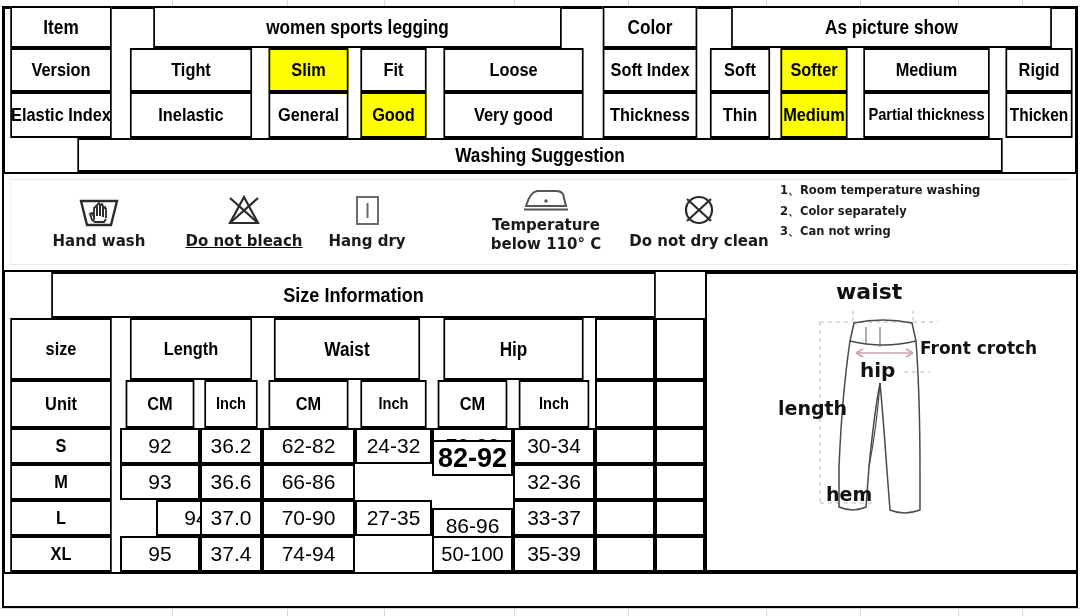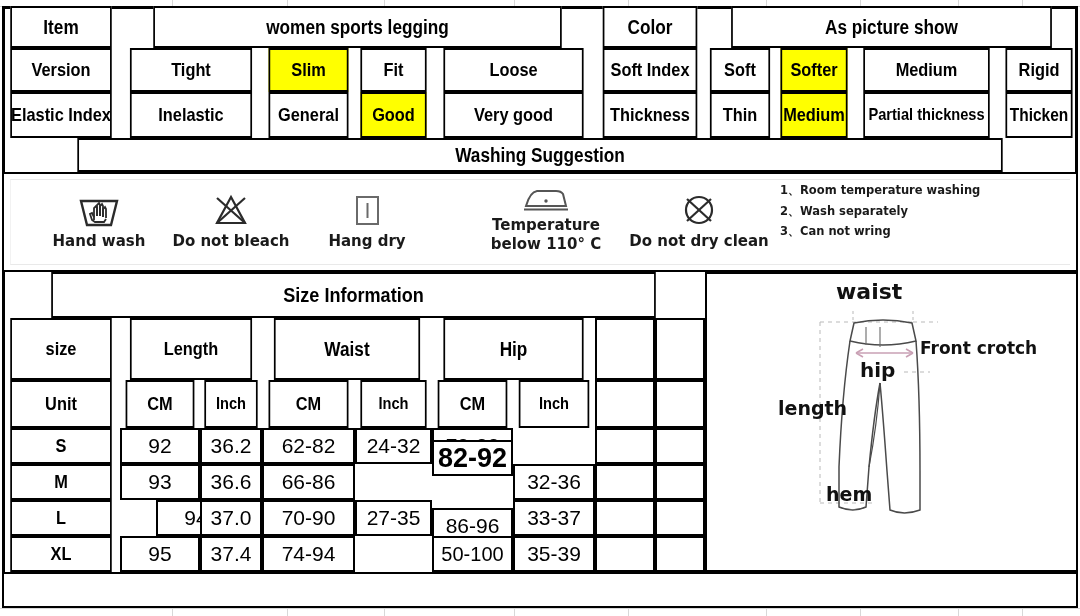--- a/index.html
+++ b/index.html
@@ -183,21 +183,21 @@
         <path d="M5 11 L41 11 L35 35 L11 35 Z" fill="none" stroke="#2b2b2b" stroke-width="2.4"></path>
         <path d="M18 30 L18 18 L20 16 L21 18 L21 26" fill="none" stroke="#2b2b2b" stroke-width="1.8"></path>
         <path d="M21 26 L21 15 L23 13 L24 15 L24 26" fill="none" stroke="#2b2b2b" stroke-width="1.8"></path>
         <path d="M24 26 L24 16 L26 14 L27 16 L27 27" fill="none" stroke="#2b2b2b" stroke-width="1.8"></path>
         <path d="M27 27 L27 19 L29 17 L30 19 L30 28" fill="none" stroke="#2b2b2b" stroke-width="1.8"></path>
         <path d="M18 27 L16 23 L14 24 L16 30 L19 32 L28 32 L30 29" fill="none" stroke="#2b2b2b" stroke-width="1.8"></path>
       </svg>
       <div class="wash-label">Hand wash</div>
     </div>
 
-    <div class="wash-item" style="left:157px; top:16px; width:140px;">
+    <div class="wash-item" style="left:170px; top:16px; width:140px;text-decoration:underline;">
       <svg class="wash-icon" width="46" height="40" viewBox="0 0 46 40">
         <path d="M23 7 L37 33 L9 33 Z" fill="none" stroke="#2b2b2b" stroke-width="2.2"></path>
         <line x1="9" y1="8" x2="37" y2="33" stroke="#2b2b2b" stroke-width="2.2"></line>
         <line x1="37" y1="8" x2="9" y2="33" stroke="#2b2b2b" stroke-width="2.2"></line>
       </svg>
       <div class="wash-label">Do not bleach</div>
     </div>
 
     <div class="wash-item" style="left:303px; top:16px; width:120px;">
       <svg class="wash-icon" width="40" height="40" viewBox="0 0 40 40">
@@ -225,21 +225,21 @@
       </svg>
       <div class="wash-label">Do not dry clean</div>
     </div>
   </div>
 
   <div class="wash-notes">
     <div class="wash-note">
       <span class="num">1、</span><span>Room temperature washing</span>
     </div>
     <div class="wash-note">
-      <span class="num">2、</span><span>Wash separately</span>
+      <span class="num">2、</span><span>Color separately</span>
     </div>
     <div class="wash-note">
       <span class="num">3、</span><span>Can not wring</span>
     </div>
   </div>
 
   <div class="cell t-cond" style="left:2px; top:272px; width:703px; height:46px; font-size:21px;">Size Information</div>
 
   <div class="cell t-cond" style="left:2px;  top:318px; width:118px; height:62px; font-size:19px;">size</div>
   <div class="cell t-cond" style="left:120px;top:318px; width:142px; height:62px; font-size:19px;">Length</div>
@@ -257,20 +257,21 @@
   <div class="cell t-cond" style="left:513px;top:380px; width:82px;  height:48px; font-size:17px;">Inch</div>
   <div class="cell" style="left:595px;top:380px; width:60px; height:48px;"></div>
   <div class="cell" style="left:655px;top:380px; width:50px; height:48px;"></div>
 
   <div class="cell t-cond" style="left:2px;  top:428px; width:118px; height:36px; font-size:19px;">S</div>
   <div class="cell" style="left:120px;top:428px; width:80px;  height:36px; font-size:21px; font-weight:normal;">92</div>
   <div class="cell" style="left:200px;top:428px; width:62px;  height:36px; font-size:21px; font-weight:normal;">36.2</div>
   <div class="cell" style="left:262px;top:428px; width:93px;  height:36px; font-size:21px; font-weight:normal;">62-82</div>
   <div class="cell" style="left:355px;top:428px; width:77px;  height:36px; font-size:21px; font-weight:normal;">24-32</div>
   <div class="cell" style="left:432px;top:428px; width:81px;  height:36px; font-size:21px; font-weight:normal;">78-88</div>
+  <div class="cell" style="left:513px;top:428px; width:82px;  height:36px; font-size:21px; font-weight:normal;">30-34</div>
   <div class="cell" style="left:595px;top:428px; width:60px; height:36px;"></div>
   <div class="cell" style="left:655px;top:428px; width:50px; height:36px;"></div>
 
   <div class="cell t-cond" style="left:2px;  top:464px; width:118px; height:36px; font-size:19px;">M</div>
   <div class="cell" style="left:120px;top:464px; width:80px;  height:36px; font-size:21px; font-weight:normal;">93</div>
   <div class="cell" style="left:200px;top:464px; width:62px;  height:36px; font-size:21px; font-weight:normal;">36.6</div>
   <div class="cell" style="left:262px;top:464px; width:93px;  height:36px; font-size:21px; font-weight:normal;">66-86</div>
   <div class="cell" style="left:432px;top:440px; width:81px;  height:36px; font-size:27px; font-weight:bold;">82-92</div>
   <div class="cell" style="left:513px;top:464px; width:82px;  height:36px; font-size:21px; font-weight:normal;">32-36</div>
   <div class="cell" style="left:595px;top:464px; width:60px; height:36px;"></div>

